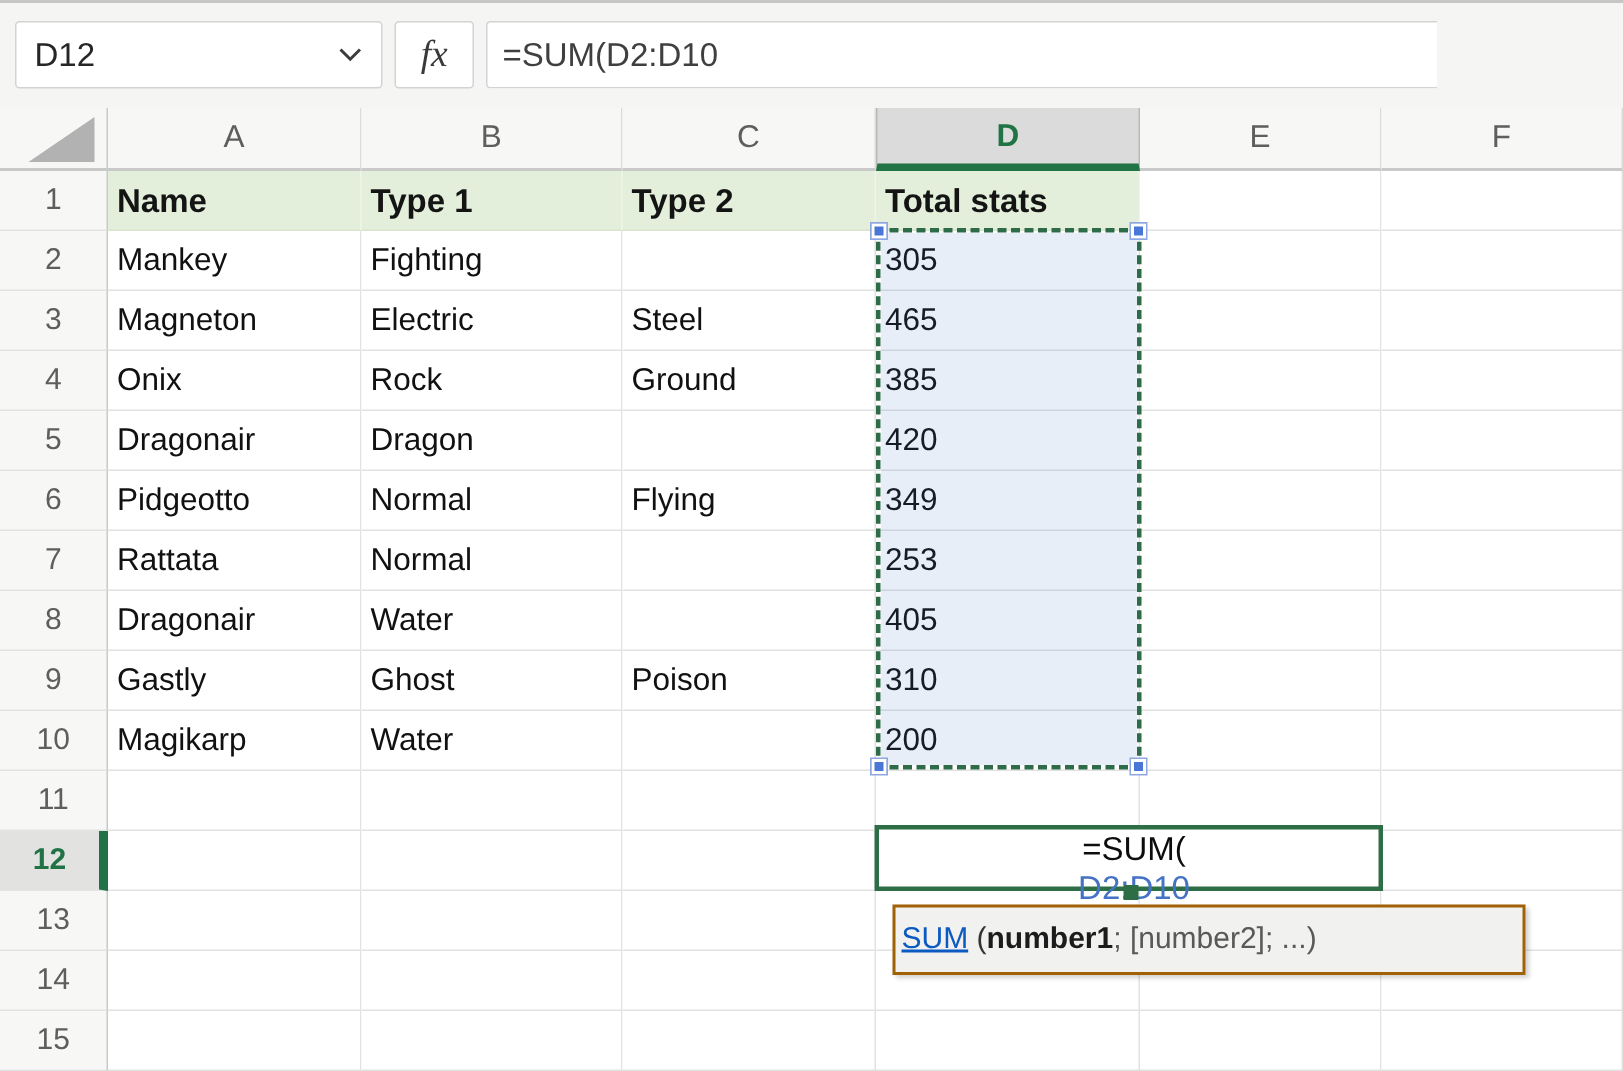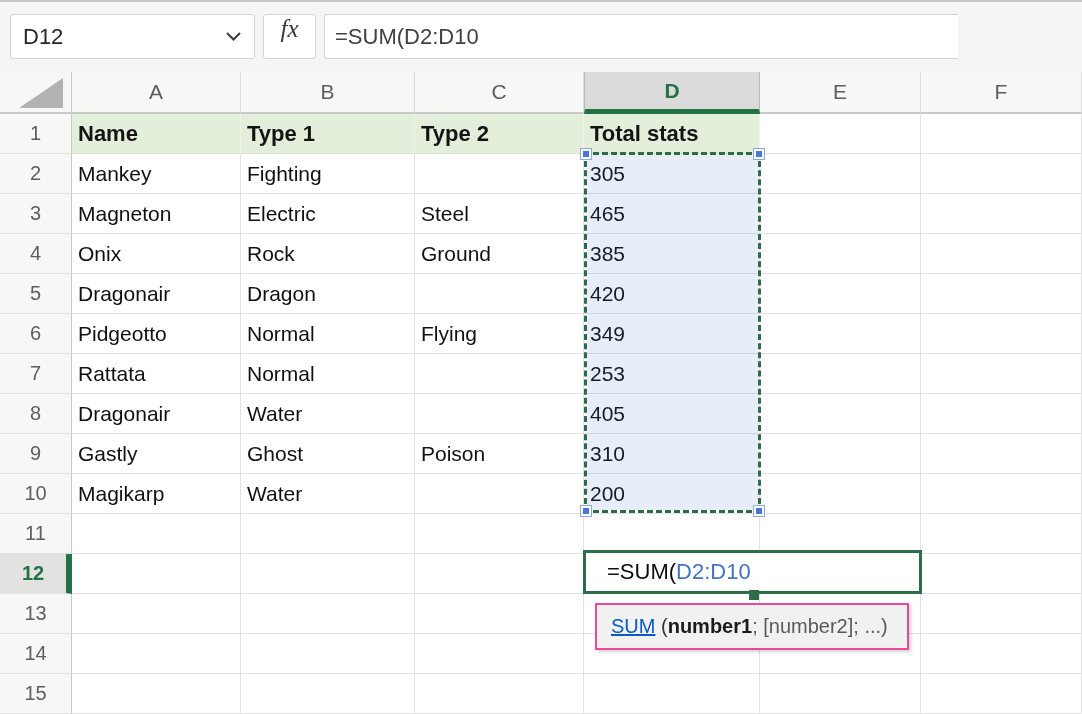--- a/index.html
+++ b/index.html
@@ -19,21 +19,21 @@
   .namebox {
     position: absolute; left: 10px; top: 12px; width: 245px; height: 45px;
     background: #fff; border: 1px solid #d3d3d3; border-radius: 3px;
     display: flex; align-items: center;
     font-size: 22px; color: #262626; padding: 12px 12px;
   }
   .namebox .chev { margin-left: auto; display: flex; align-items: center; }
   .fxbtn {
     position: absolute; left: 263px; top: 12px; width: 53px; height: 45px;
     background: #fff; border: 1px solid #d3d3d3; border-radius: 3px;
-    display: flex; align-items: flex-start; justify-content: center;
+    display: flex; align-items: center; justify-content: center;
     font-family: "Liberation Serif", serif; font-style: italic;
     font-size: 25px; color: #3a3a3a;
   }
   .formulabar {
     position: absolute; left: 324px; top: 12px; width: 634px; height: 45px;
     background: #fff; border: 1px solid #d3d3d3; border-right: none;
     border-radius: 3px 0 0 3px;
     display: flex; align-items: center;
     font-size: 22px; color: #3f3f3f; padding: 0 10px; white-space: pre;
   }
@@ -93,35 +93,35 @@
   }
   .handle.tl { left: -6px; top: -6px; }
   .handle.tr { right: -6px; top: -6px; }
   .handle.bl { left: -6px; bottom: -6px; }
   .handle.br { right: -6px; bottom: -6px; }
 
   
   .editcell {
     position: absolute; left: 583px; top: 478px; width: 339px; height: 44px;
     background: #fff; border: 3px solid #2e6e47;
-    display: flex; align-items: center; padding-left: 21px;
-    font-size: 22px; color: #0d0d0d; white-space: pre;
+    display: flex; align-items: center; padding-left: 7px;
+    font-size: 22px; color: #0d0d0d; white-space: pre; flex-direction: column;
   }
   .editcell .ref { color: var(--ref-blue, #4472c4); }
   .fillhandle {
     position: absolute; left: 749px; top: 518px; width: 10px; height: 10px;
     background: #2e6e47;
   }
 
   
   .tooltip {
-    position: absolute; left: 595px; top: 531px; width: 314px; height: 47px;
-    background: #f1f1f0; border: 2px solid #ec4899;
+    position: absolute; left: 595px; top: 531px; width: 422px; height: 47px;
+    background: #f1f1f0; border: 2px solid #a16207;
     box-shadow: 2px 2px 3px rgba(0,0,0,0.18);
-    display: flex; align-items: center; padding-left: 14px;
+    display: flex; align-items: center; padding-left: 4px;
     font-size: 20px; color: #333; white-space: pre;
   }
   .tooltip a { color: var(--link-blue, #0b5ac2); text-decoration: underline; }
   .tooltip b { color: #1c1c1c; }
   .tooltip .dim { color: #595959; }
 </style>
 </head>
 <body>
 
 <div id="app">

